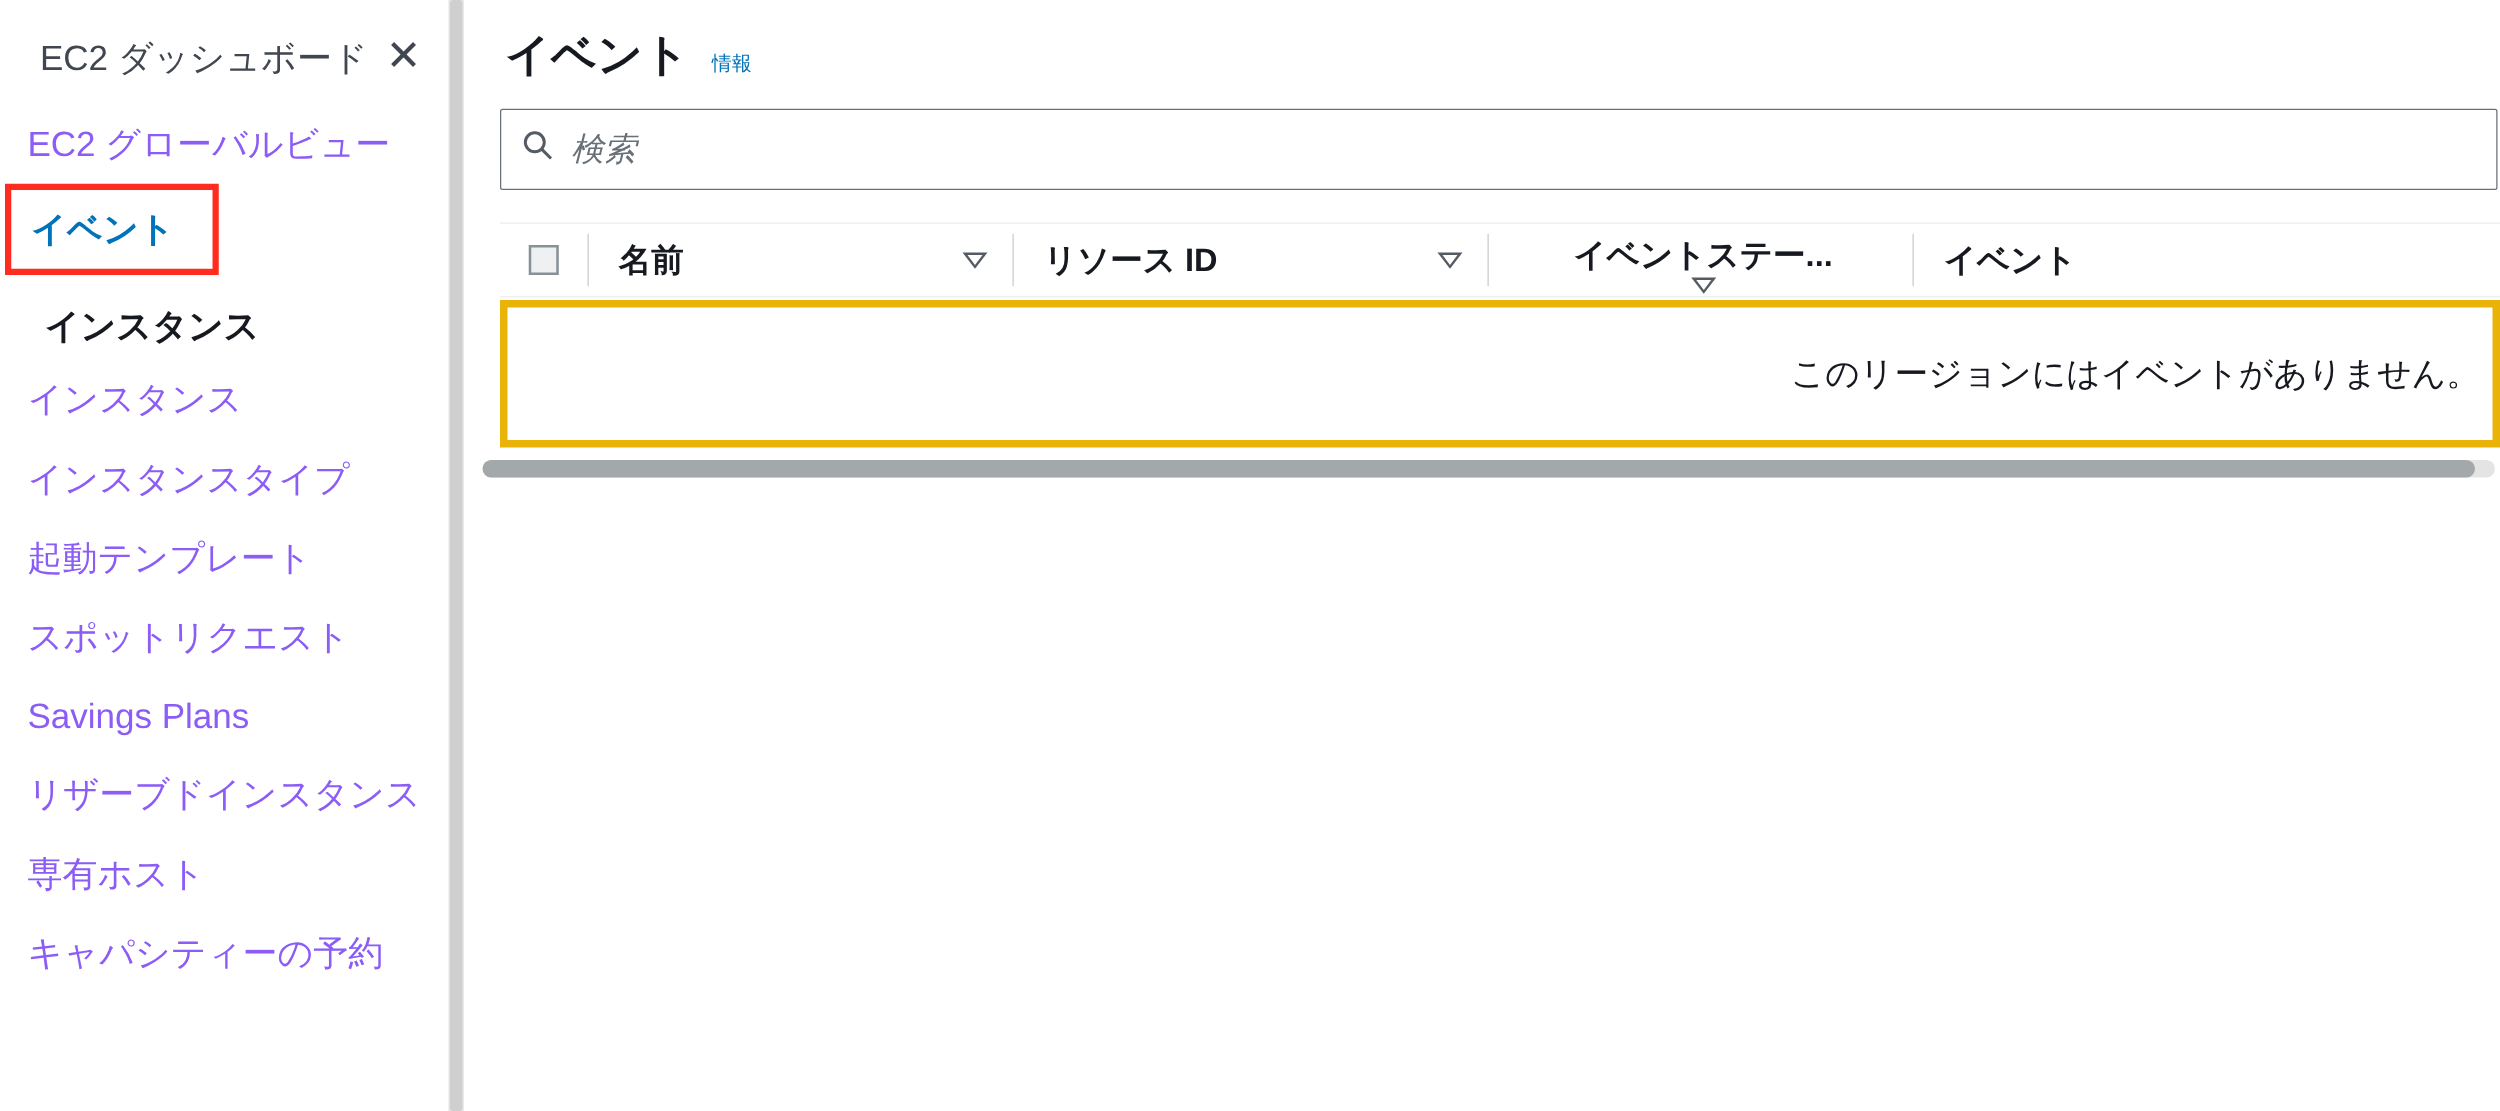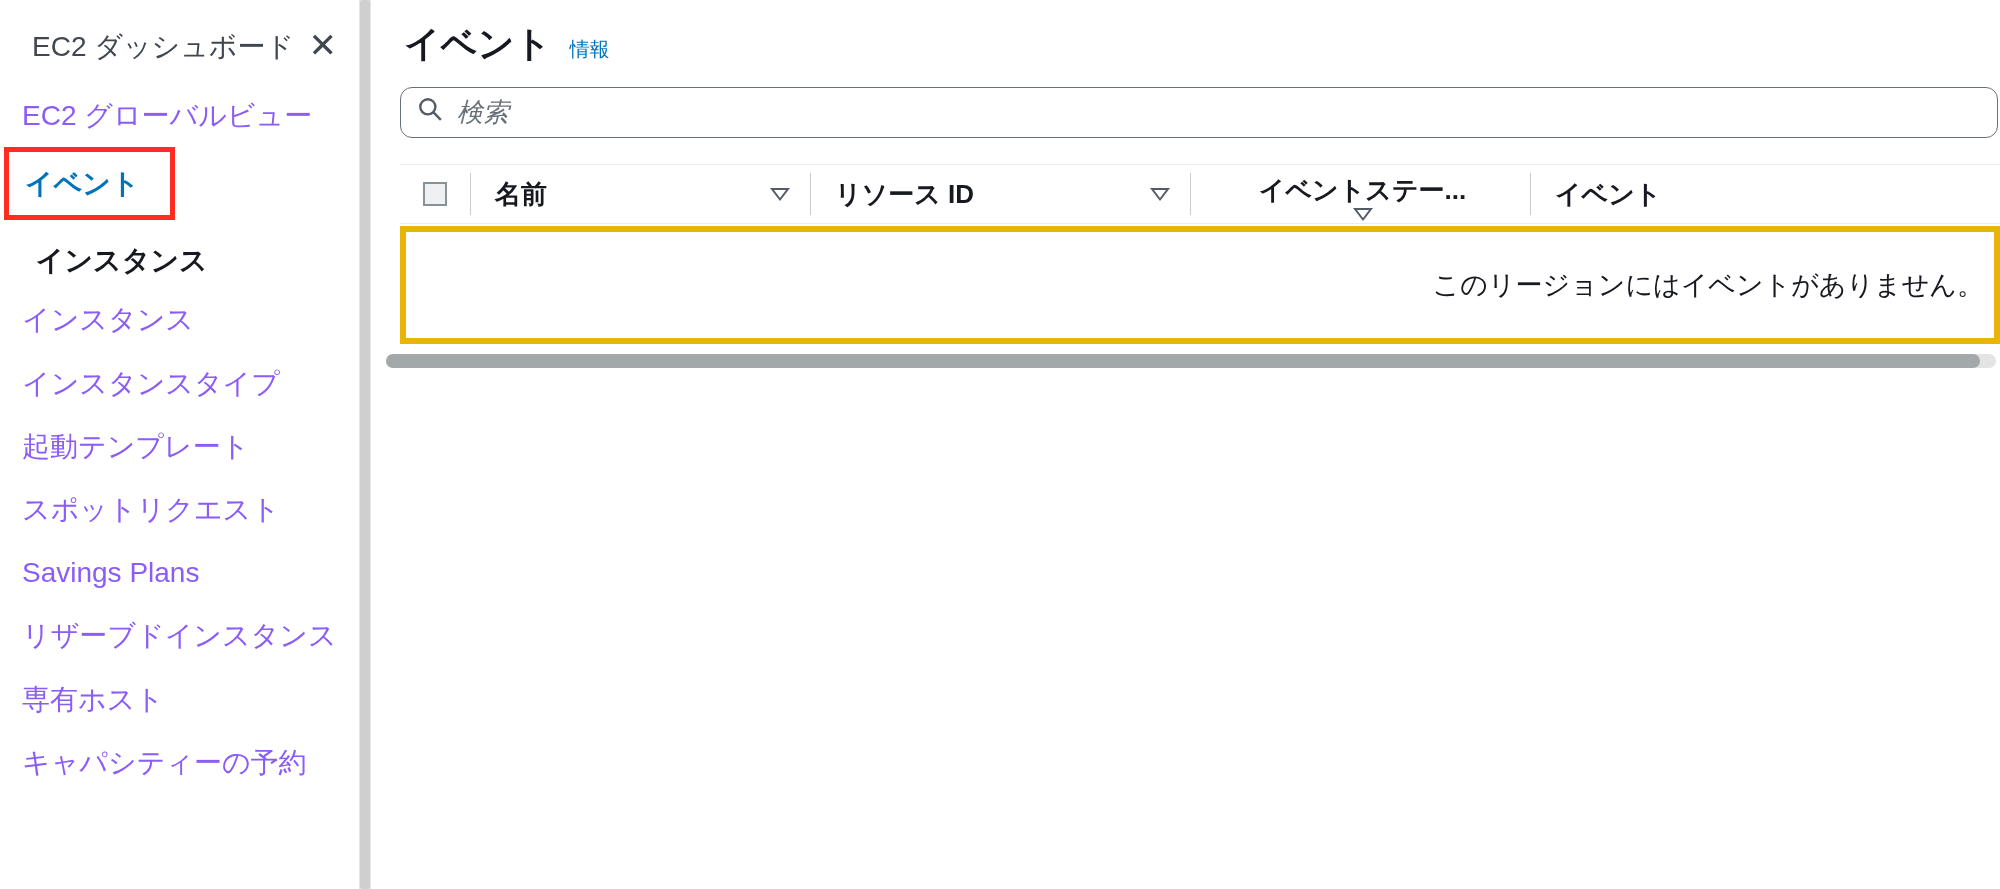--- a/index.html
+++ b/index.html
@@ -107,30 +107,30 @@
     gap: 18px;
     margin-bottom: 18px;
     padding-left: 4px;
   }
   .page-title {
     font-size: 36px;
     font-weight: 800;
     color: #16191f;
   }
   .info-link {
-    font-size: 20px;
+    font-size: 16px;
     color: #0073bb;
     cursor: pointer;
     text-align: center;
   }
 
   .search-wrap {
     border: 1.5px solid #687078;
-    border-radius: 12px;
-    height: 51px;
+    border-radius: 2px;
+    height: 65px;
     display: flex;
     align-items: center;
     padding: 0 16px;
     margin-right: 2px;
   }
   .search-icon {
     font-size: 26px;
     color: #545b64;
     margin-right: 14px;
   }

